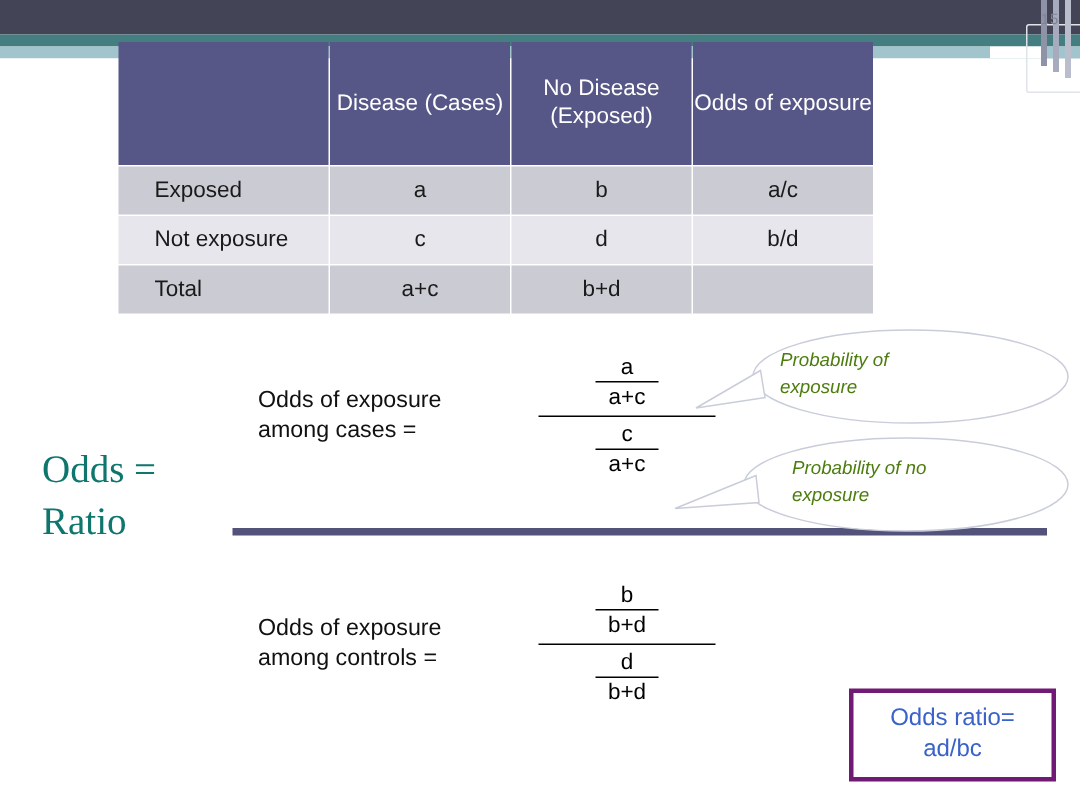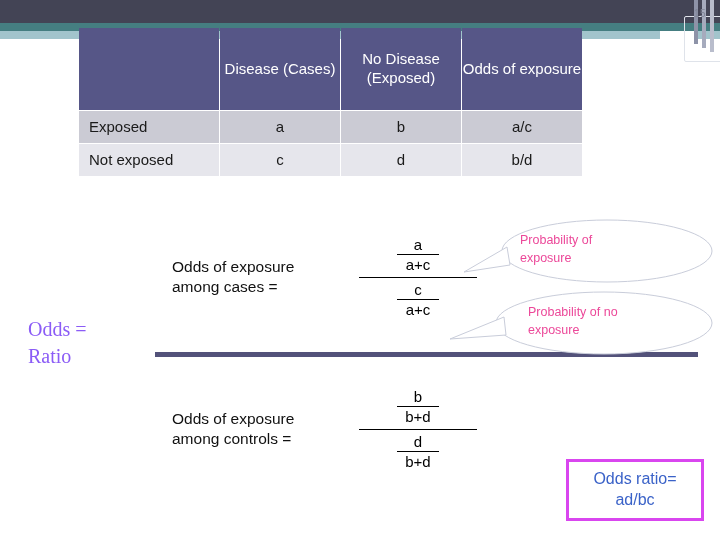--- a/index.html
+++ b/index.html
@@ -103,33 +103,33 @@
     background: #565687;
     color: #ffffff;
     font-size: 15px;
   }
   #contingency-table thead th.corner-cell { background: #565687; }
   #contingency-table tbody td { height: 32px; }
   #contingency-table tbody tr.row-shade-a td { background: #cbcbd4; }
   #contingency-table tbody tr.row-shade-b td { background: #e6e6ec; }
   #contingency-table td.rowhead {
     text-align: left;
-    padding-left: 10px;
+    padding-left: 24px;
   }
   .col-label { width: 140px; }
   .col-data  { width: 120px; }
 
   
   #odds-ratio-label {
     position: absolute;
     left: 28px;
-    top: 316px;
+    top: 295px;
     font-family: "Liberation Serif", serif;
-    font-size: 20px;
-    color: #8b5cf6;
+    font-size: 26px;
+    color: #0f766e;
     line-height: 1.35;
     white-space: pre-line;
   }
 
   
   #main-divider {
     position: absolute;
     left: 155px;
     top: 352px;
     width: 543px;
@@ -177,38 +177,39 @@
   #equation-cases { left: 172px; top: 236px; }
   #equation-controls { left: 172px; top: 388px; }
 
   
   .callout {
     position: absolute;
   }
   .callout-text {
     position: absolute;
     font-family: "Liberation Sans", sans-serif;
+    font-style: italic;
     font-size: 12.5px;
-    color: #ec4899;
+    color: #4d7c0f;
     line-height: 1.45;
     white-space: pre-line;
   }
   #callout-exposure { left: 462px; top: 217px; width: 252px; height: 72px; }
   #callout-exposure .callout-text { left: 58px; top: 14px; }
   #callout-no-exposure { left: 448px; top: 289px; width: 266px; height: 72px; }
   #callout-no-exposure .callout-text { left: 70px; top: 14px; margin-left: 10px; }
 
   
   #odds-ratio-result {
     position: absolute;
     left: 566px;
     top: 459px;
     width: 132px;
     height: 56px;
-    border: 3px solid #d946ef;
+    border: 3px solid #701a75;
     background: #ffffff;
     display: flex;
     align-items: center;
     justify-content: center;
     text-align: center;
     color: #3a62c8;
     font-size: 16px;
     line-height: 1.3;
     white-space: pre-line;
   }
@@ -242,24 +243,30 @@
     </tr>
   </thead>
   <tbody>
     <tr class="row-shade-a">
       <td class="rowhead">Exposed</td>
       <td>a</td>
       <td>b</td>
       <td>a/c</td>
     </tr>
     <tr class="row-shade-b">
-      <td class="rowhead">Not exposed</td>
+      <td class="rowhead">Not exposure</td>
       <td>c</td>
       <td>d</td>
       <td>b/d</td>
+    </tr>
+    <tr class="row-shade-a">
+      <td class="rowhead">Total</td>
+      <td>a+c</td>
+      <td>b+d</td>
+      <td></td>
     </tr>
   </tbody>
 </table>
 
 <div id="odds-ratio-label">Odds  =
 Ratio</div>
 
 <div class="equation-block" id="equation-cases">
   <div class="equation-label">Odds of exposure
 among cases =</div>

